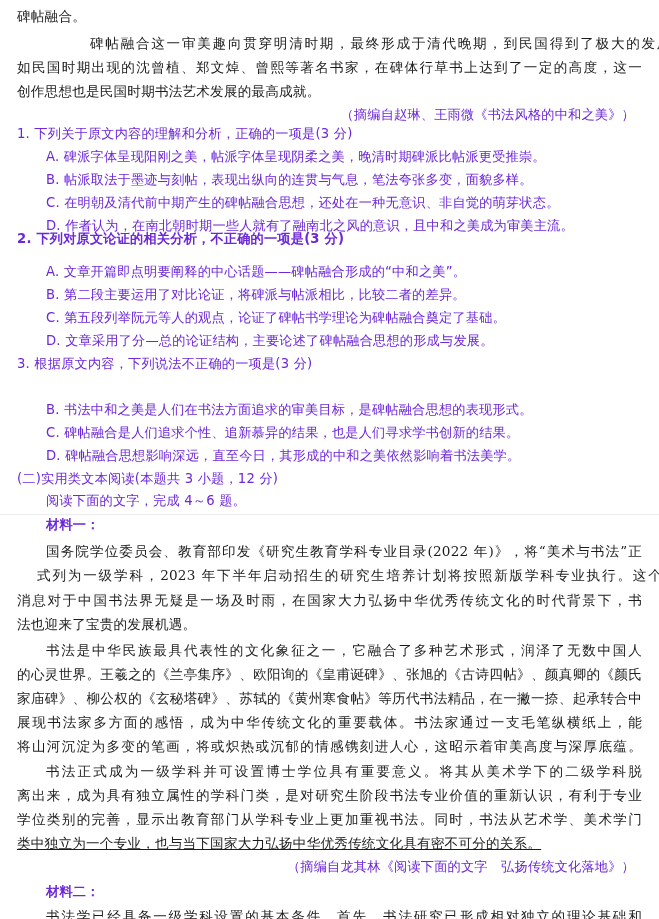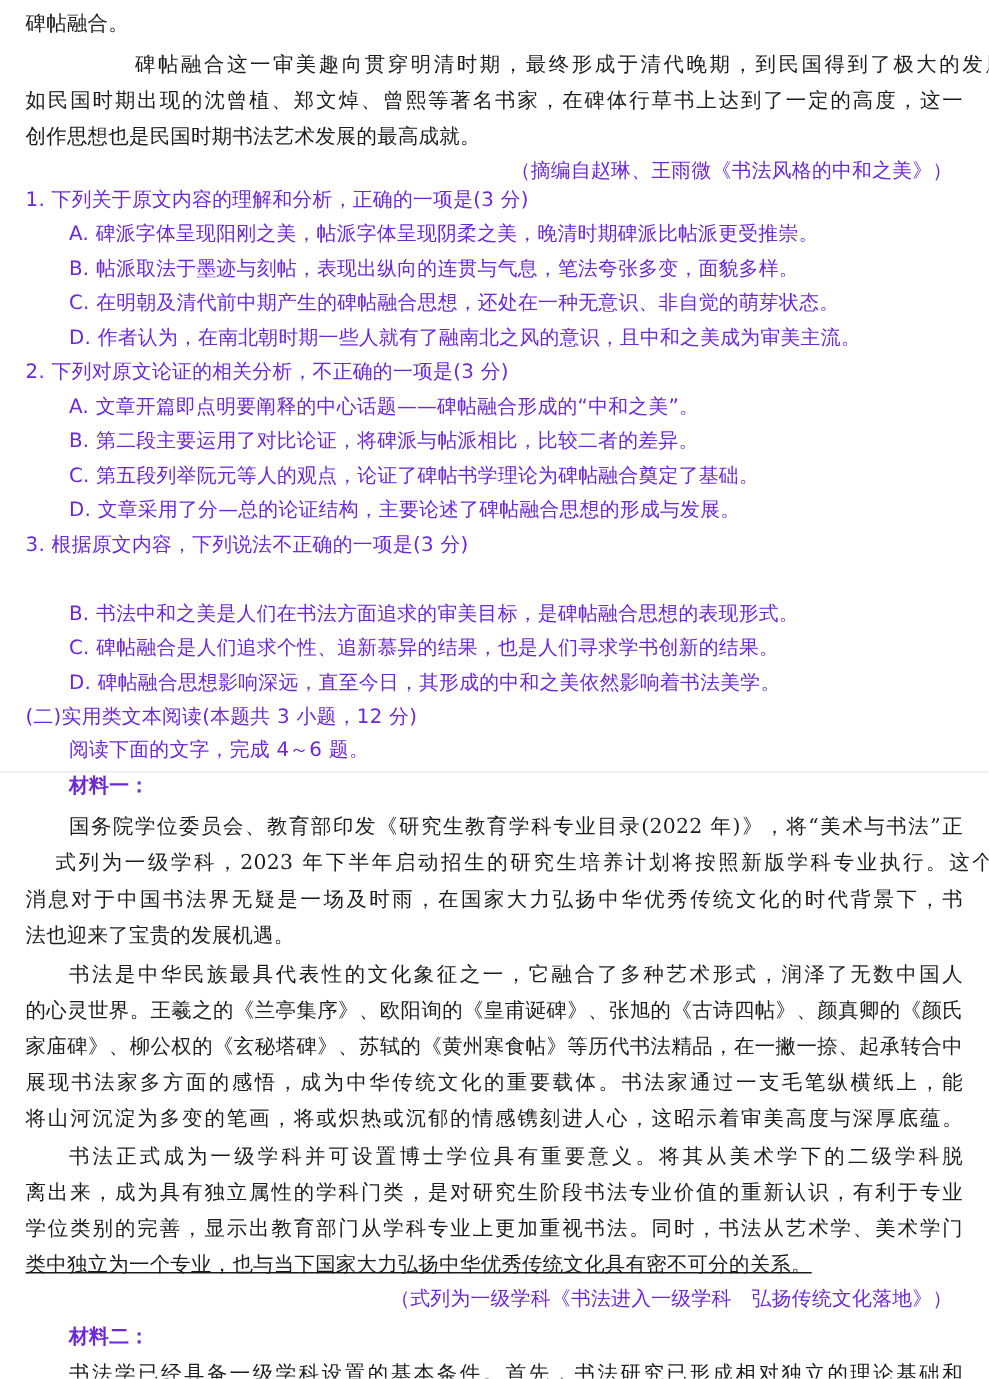--- a/index.html
+++ b/index.html
@@ -31,21 +31,21 @@
   <div class="line l just" style="top:57px;">如民国时期出现的沈曾植、郑文焯、曾熙等著名书家，在碑体行草书上达到了一定的高度，这一</div>
   <div class="line l" style="top:81px;">创作思想也是民国时期书法艺术发展的最高成就。</div>
   <div class="line right upper" style="top:105px;">（摘编自赵琳、王雨微《书法风格的中和之美》）</div>
 
   <div class="line l upper" style="top:124px;">1. 下列关于原文内容的理解和分析，正确的一项是(3 分)</div>
   <div class="line ind upper" style="top:170px;">B. 帖派取法于墨迹与刻帖，表现出纵向的连贯与气息，笔法夸张多变，面貌多样。</div>
   <div class="line ind upper" style="top:147px;">A. 碑派字体呈现阳刚之美，帖派字体呈现阴柔之美，晚清时期碑派比帖派更受推崇。</div>
   <div class="line ind upper" style="top:193px;">C. 在明朝及清代前中期产生的碑帖融合思想，还处在一种无意识、非自觉的萌芽状态。</div>
   <div class="line ind upper" style="top:216px;">D. 作者认为，在南北朝时期一些人就有了融南北之风的意识，且中和之美成为审美主流。</div>
 
-  <div class="line l upper" style="top:239px;">2. 下列对原文论证的相关分析，不正确的一项是(3 分)</div>
+  <div class="line l upper" style="top:229px;font-weight:bold;">2. 下列对原文论证的相关分析，不正确的一项是(3 分)</div>
   <div class="line ind upper" style="top:262px;">A. 文章开篇即点明要阐释的中心话题——碑帖融合形成的“中和之美”。</div>
   <div class="line ind upper" style="top:285px;">B. 第二段主要运用了对比论证，将碑派与帖派相比，比较二者的差异。</div>
   <div class="line ind upper" style="top:308px;">C. 第五段列举阮元等人的观点，论证了碑帖书学理论为碑帖融合奠定了基础。</div>
   <div class="line ind upper" style="top:331px;">D. 文章采用了分—总的论证结构，主要论述了碑帖融合思想的形成与发展。</div>
 
   <div class="line l upper" style="top:354px;">3. 根据原文内容，下列说法不正确的一项是(3 分)</div>
   <div class="line ind upper" style="top:400px;">B. 书法中和之美是人们在书法方面追求的审美目标，是碑帖融合思想的表现形式。</div>
   <div class="line ind upper" style="top:423px;">C. 碑帖融合是人们追求个性、追新慕异的结果，也是人们寻求学书创新的结果。</div>
   <div class="line ind upper" style="top:446px;">D. 碑帖融合思想影响深远，直至今日，其形成的中和之美依然影响着书法美学。</div>
 
@@ -60,18 +60,18 @@
   <div class="line l" style="top:614px;">法也迎来了宝贵的发展机遇。</div>
   <div class="line ind just" style="top:640px; width:596px;">书法是中华民族最具代表性的文化象征之一，它融合了多种艺术形式，润泽了无数中国人</div>
   <div class="line l just" style="top:664px;">的心灵世界。王羲之的《兰亭集序》、欧阳询的《皇甫诞碑》、张旭的《古诗四帖》、颜真卿的《颜氏</div>
   <div class="line l just" style="top:688px;">家庙碑》、柳公权的《玄秘塔碑》、苏轼的《黄州寒食帖》等历代书法精品，在一撇一捺、起承转合中</div>
   <div class="line l just" style="top:712px;">展现书法家多方面的感悟，成为中华传统文化的重要载体。书法家通过一支毛笔纵横纸上，能</div>
   <div class="line l just" style="top:736px;">将山河沉淀为多变的笔画，将或炽热或沉郁的情感镌刻进人心，这昭示着审美高度与深厚底蕴。</div>
   <div class="line ind just" style="top:761px; width:596px;">书法正式成为一级学科并可设置博士学位具有重要意义。将其从美术学下的二级学科脱</div>
   <div class="line l just" style="top:785px;">离出来，成为具有独立属性的学科门类，是对研究生阶段书法专业价值的重新认识，有利于专业</div>
   <div class="line l just" style="top:809px;">学位类别的完善，显示出教育部门从学科专业上更加重视书法。同时，书法从艺术学、美术学门</div>
   <div class="line l" style="top:833px;text-decoration:underline;">类中独立为一个专业，也与当下国家大力弘扬中华优秀传统文化具有密不可分的关系。</div>
-  <div class="line right upper" style="top:857px;">（式列为一级学科《书法进入一级学科　弘扬传统文化落地》）</div>
+  <div class="line right upper" style="top:857px;">（摘编自龙其林《阅读下面的文字　弘扬传统文化落地》）</div>
 
   <div class="line ind upper b" style="top:882px;">材料二：</div>
   <div class="line ind just" style="top:906px; width:596px;">书法学已经具备一级学科设置的基本条件。首先，书法研究已形成相对独立的理论基础和</div>
 
 </div>
 
 </body></html>

